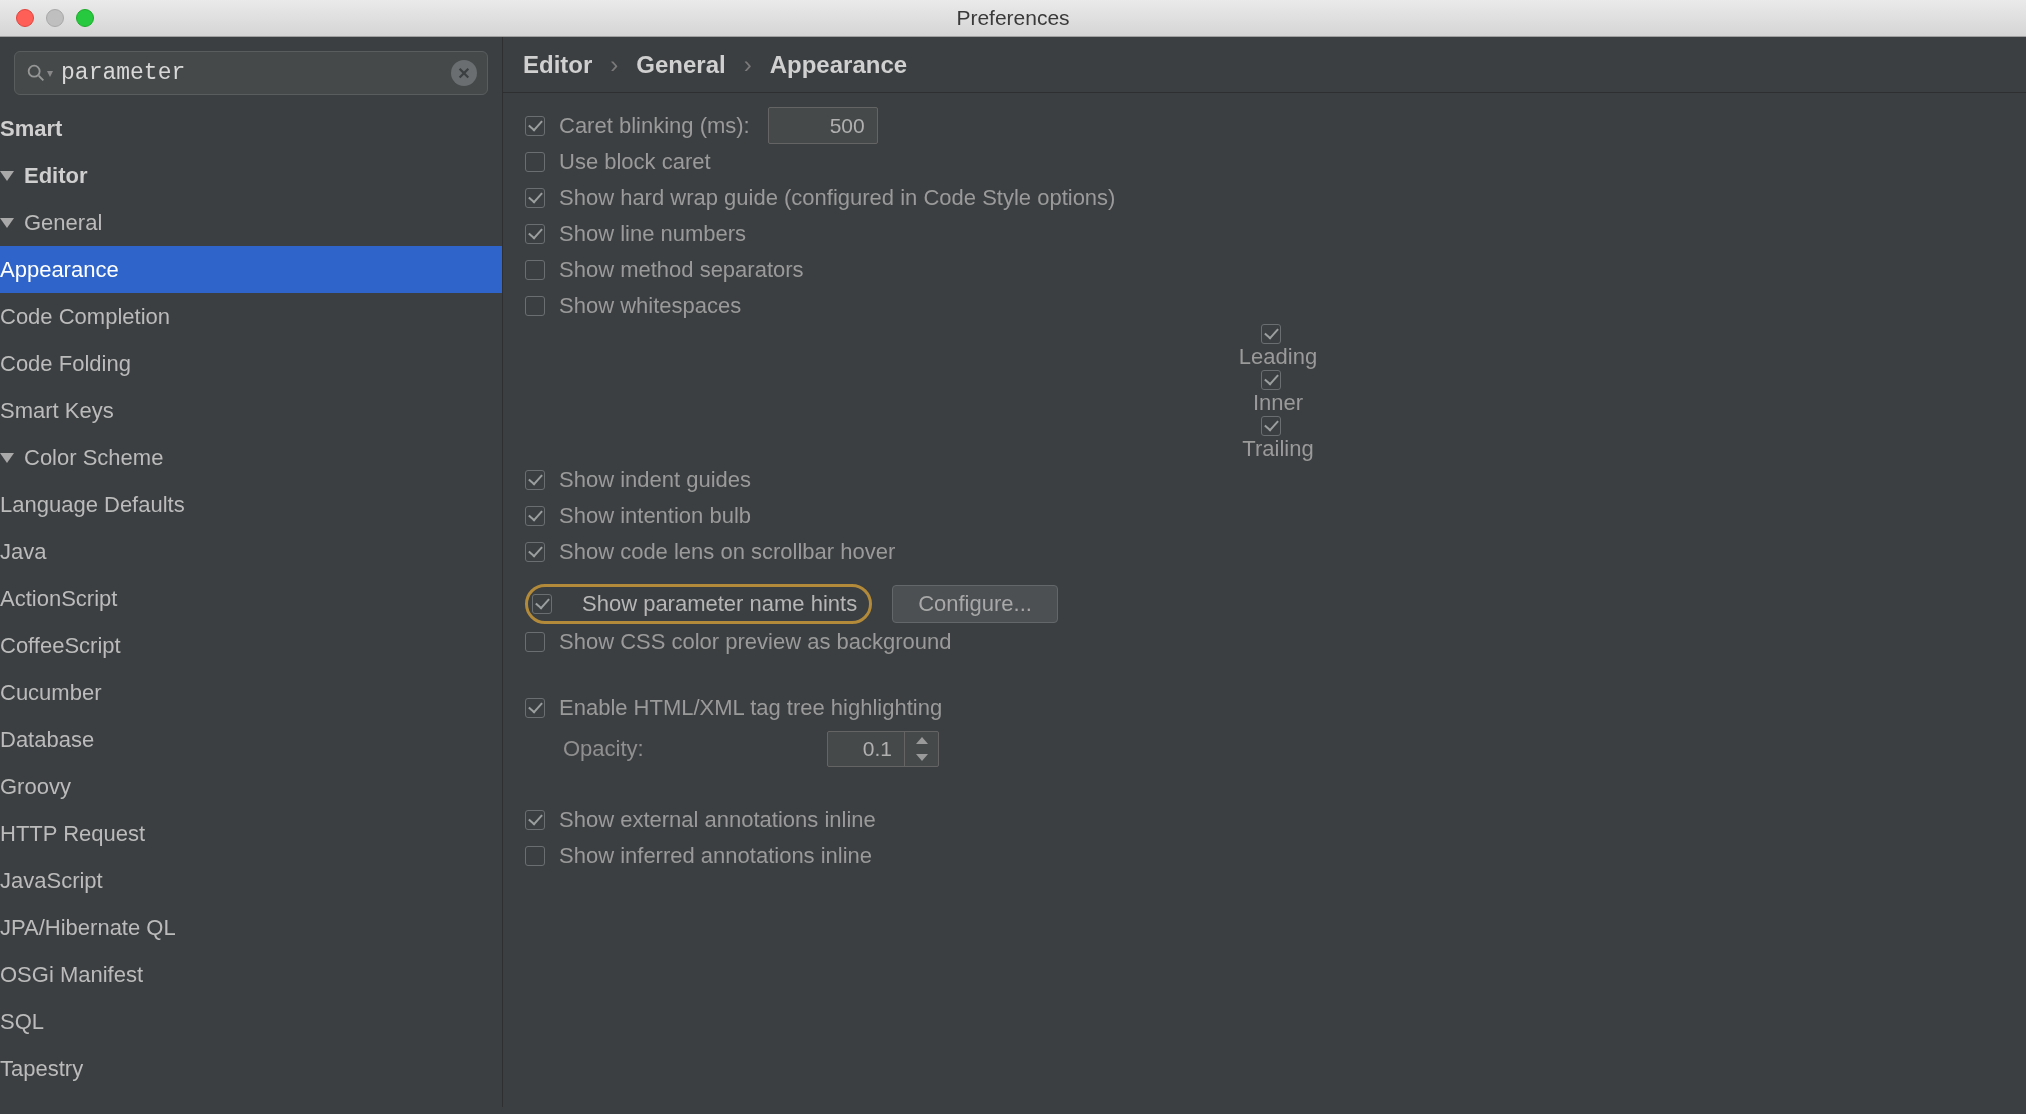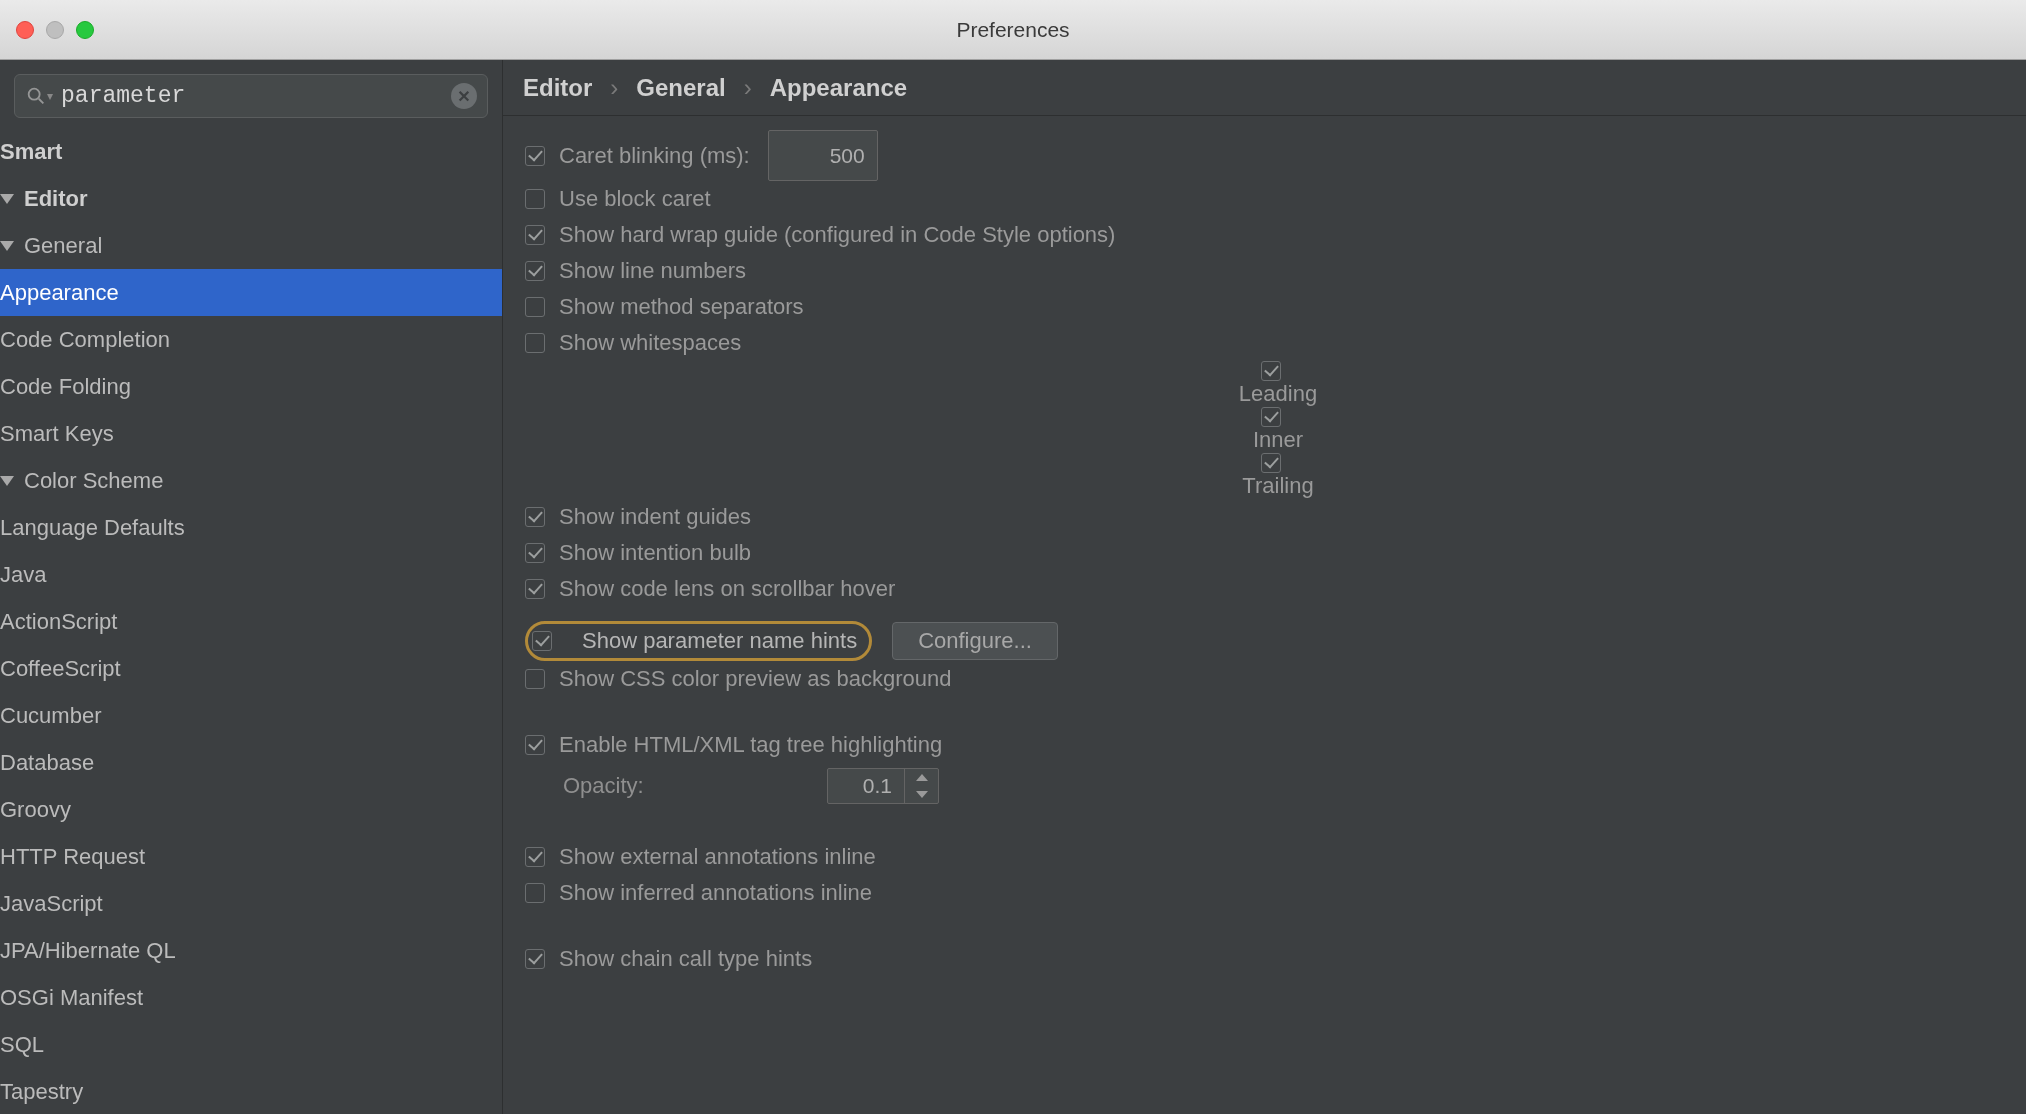--- a/index.html
+++ b/index.html
@@ -1,21 +1,21 @@
 <!DOCTYPE html>
 <html><head>
 <meta charset="utf-8">
 <style>
   * { box-sizing: border-box; margin: 0; padding: 0; }
   html, body { width: 2026px; height: 1114px; overflow: hidden; font-family: -apple-system, "Helvetica Neue", Arial, sans-serif; }
   body { background: #3c3f41; color: #bbbbbb; }
 
   
   .titlebar {
-    height: 60px;
+    height: 37px;
     background: linear-gradient(#eaeaea, #d5d5d5);
     border-bottom: 1px solid #a0a0a0;
     display: flex; align-items: center;
     position: relative;
   }
   .traffic { display:flex; gap:12px; margin-left:16px; }
   .traffic .dot { width:18px; height:18px; border-radius:50%; }
   .dot.red { background:#ff5f56; border:1px solid #e0443e; }
   .dot.yellow { background:#bfbfbf; border:1px solid #a8a8a8; }
   .dot.green { background:#27c93f; border:1px solid #1aab29; }
@@ -76,21 +76,21 @@
     display:inline-flex; align-items:center; justify-content:center;
   }
   .chk.on::after{
     content:""; width:11px; height:6px; border:2px solid #9c9f9f;
     border-top:none; border-right:none; transform:rotate(-48deg);
     position:relative; top:-2px;
   }
   .lbl { color:#9a9a9a; }
   .sub { margin-left:25px;flex-direction:column; }
   .numbox {
-    background:#45494a; border:1px solid #646464; height:51px;
+    background:#45494a; border:1px solid #646464; height:37px;
     color:#b0b0b0; font-size:21px; padding:0 12px; display:inline-flex; align-items:center;
     margin-left:18px; border-radius:2px;
   }
   .numbox.small { width:110px; justify-content:flex-end;}
   .spinner {
     display:inline-flex; align-items:stretch; margin-left:24px;
     height:36px; border:1px solid #646464; border-radius:2px; background:#45494a;
   }
   .spinner .val { width:76px; display:flex; align-items:center; justify-content:flex-end; padding-right:12px; color:#b0b0b0; font-size:21px;}
   .spinner .arrows { width:34px; border-left:1px solid #646464; display:flex; flex-direction:column;}
@@ -318,20 +318,16 @@
         <span class="chk on"></span>
         <span class="lbl">Show external annotations inline</span>
       </div>
       <div class="line">
         <span class="chk"></span>
         <span class="lbl">Show inferred annotations inline</span>
       </div>
 
       <div class="gap-lg"></div>
 
-      <div class="line">
-        <span class="chk on"></span>
-        <span class="lbl">Show chain call type hints</span>
-      </div>
 
     </div>
   </div>
 </div>
 
 </body></html>

